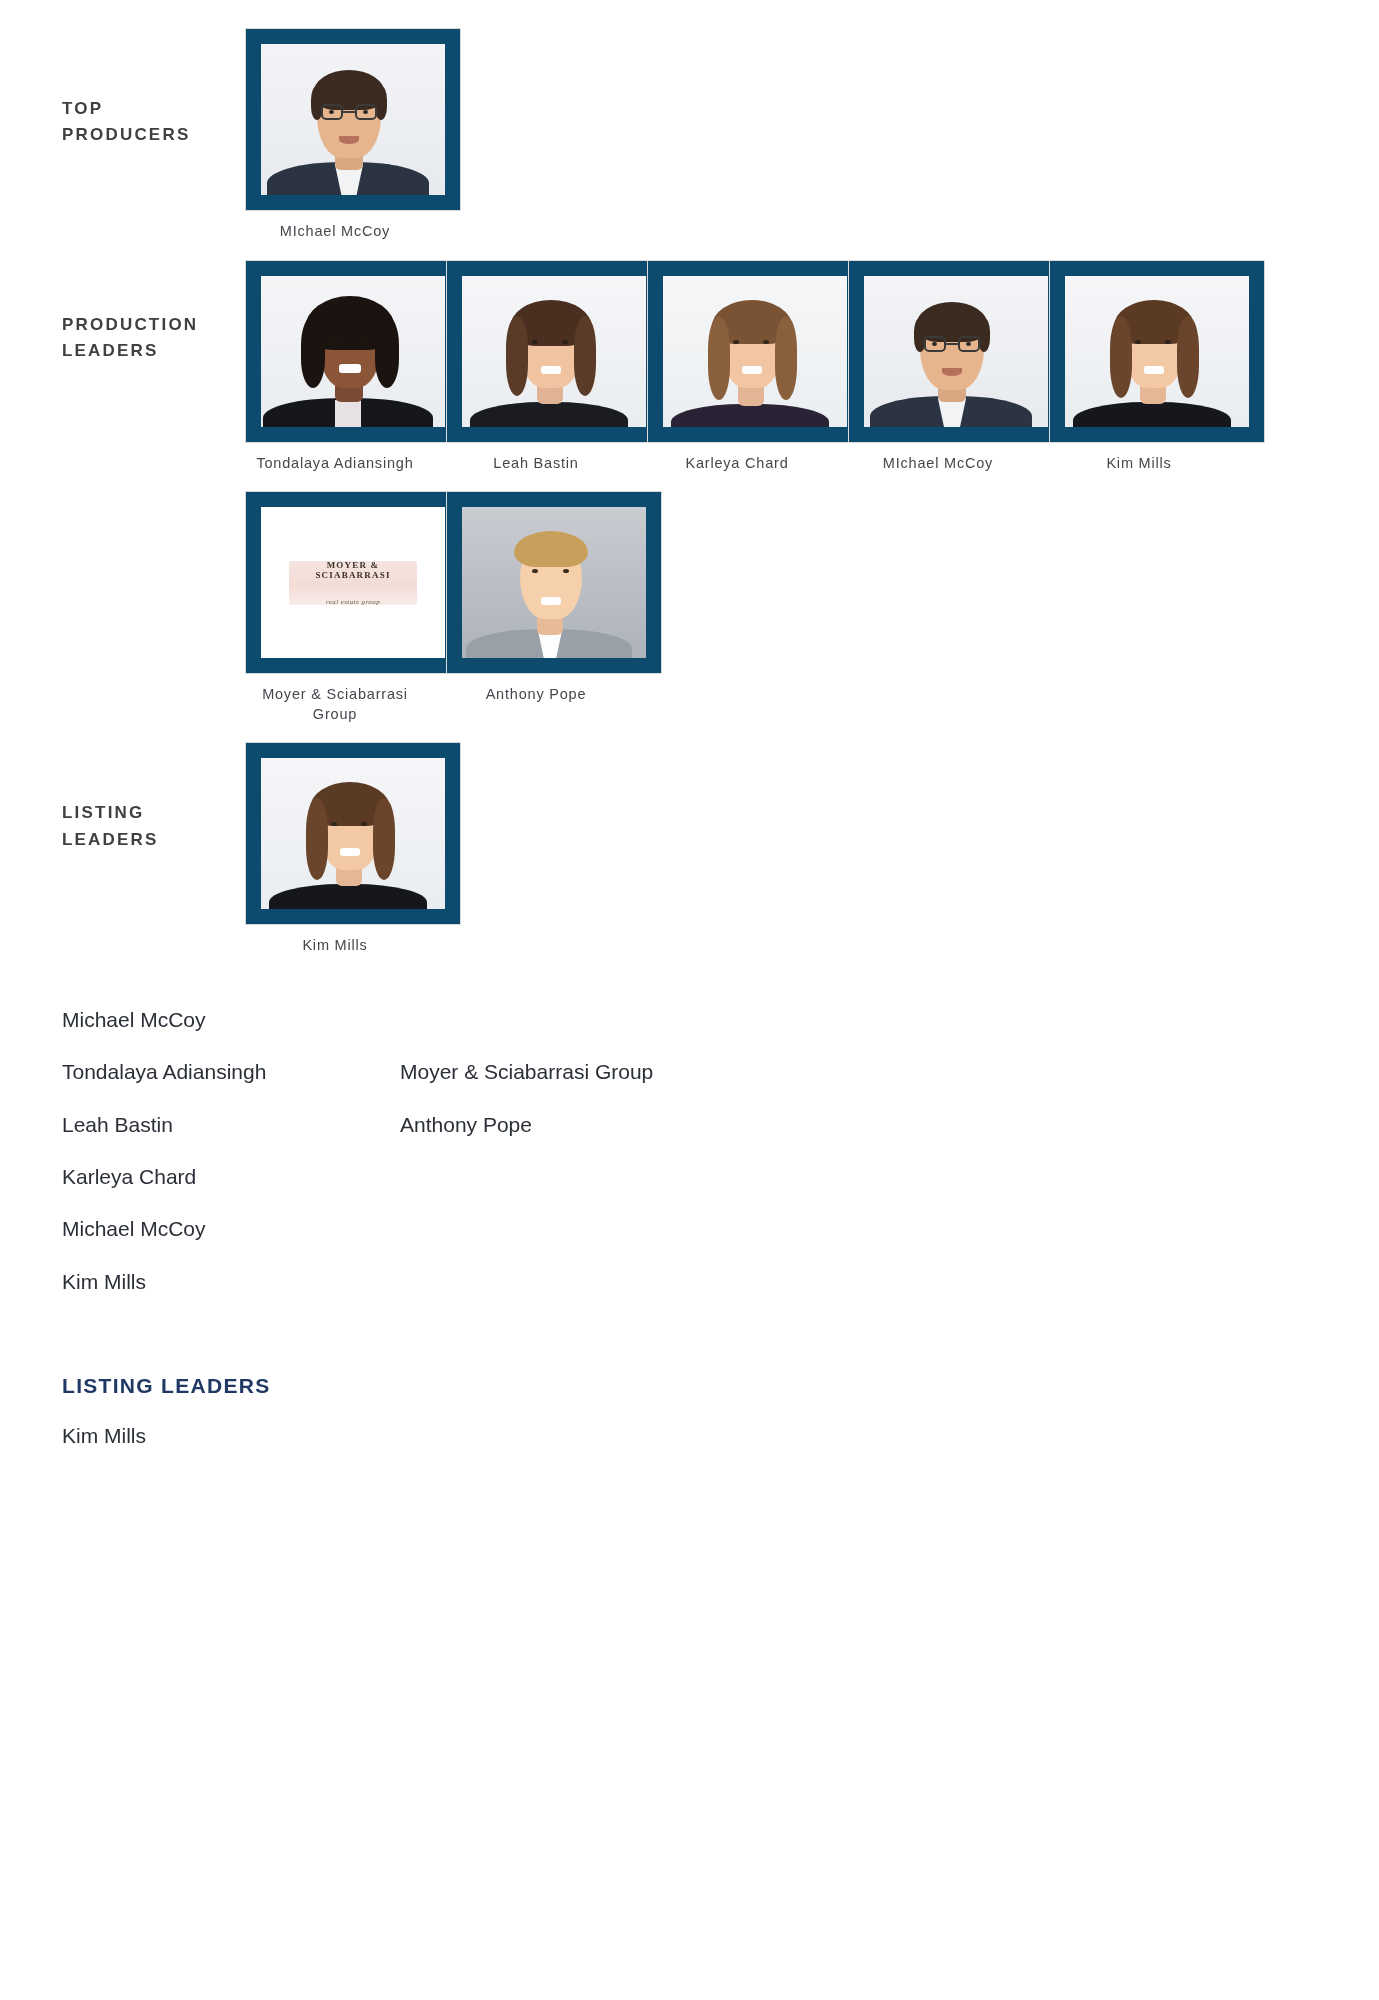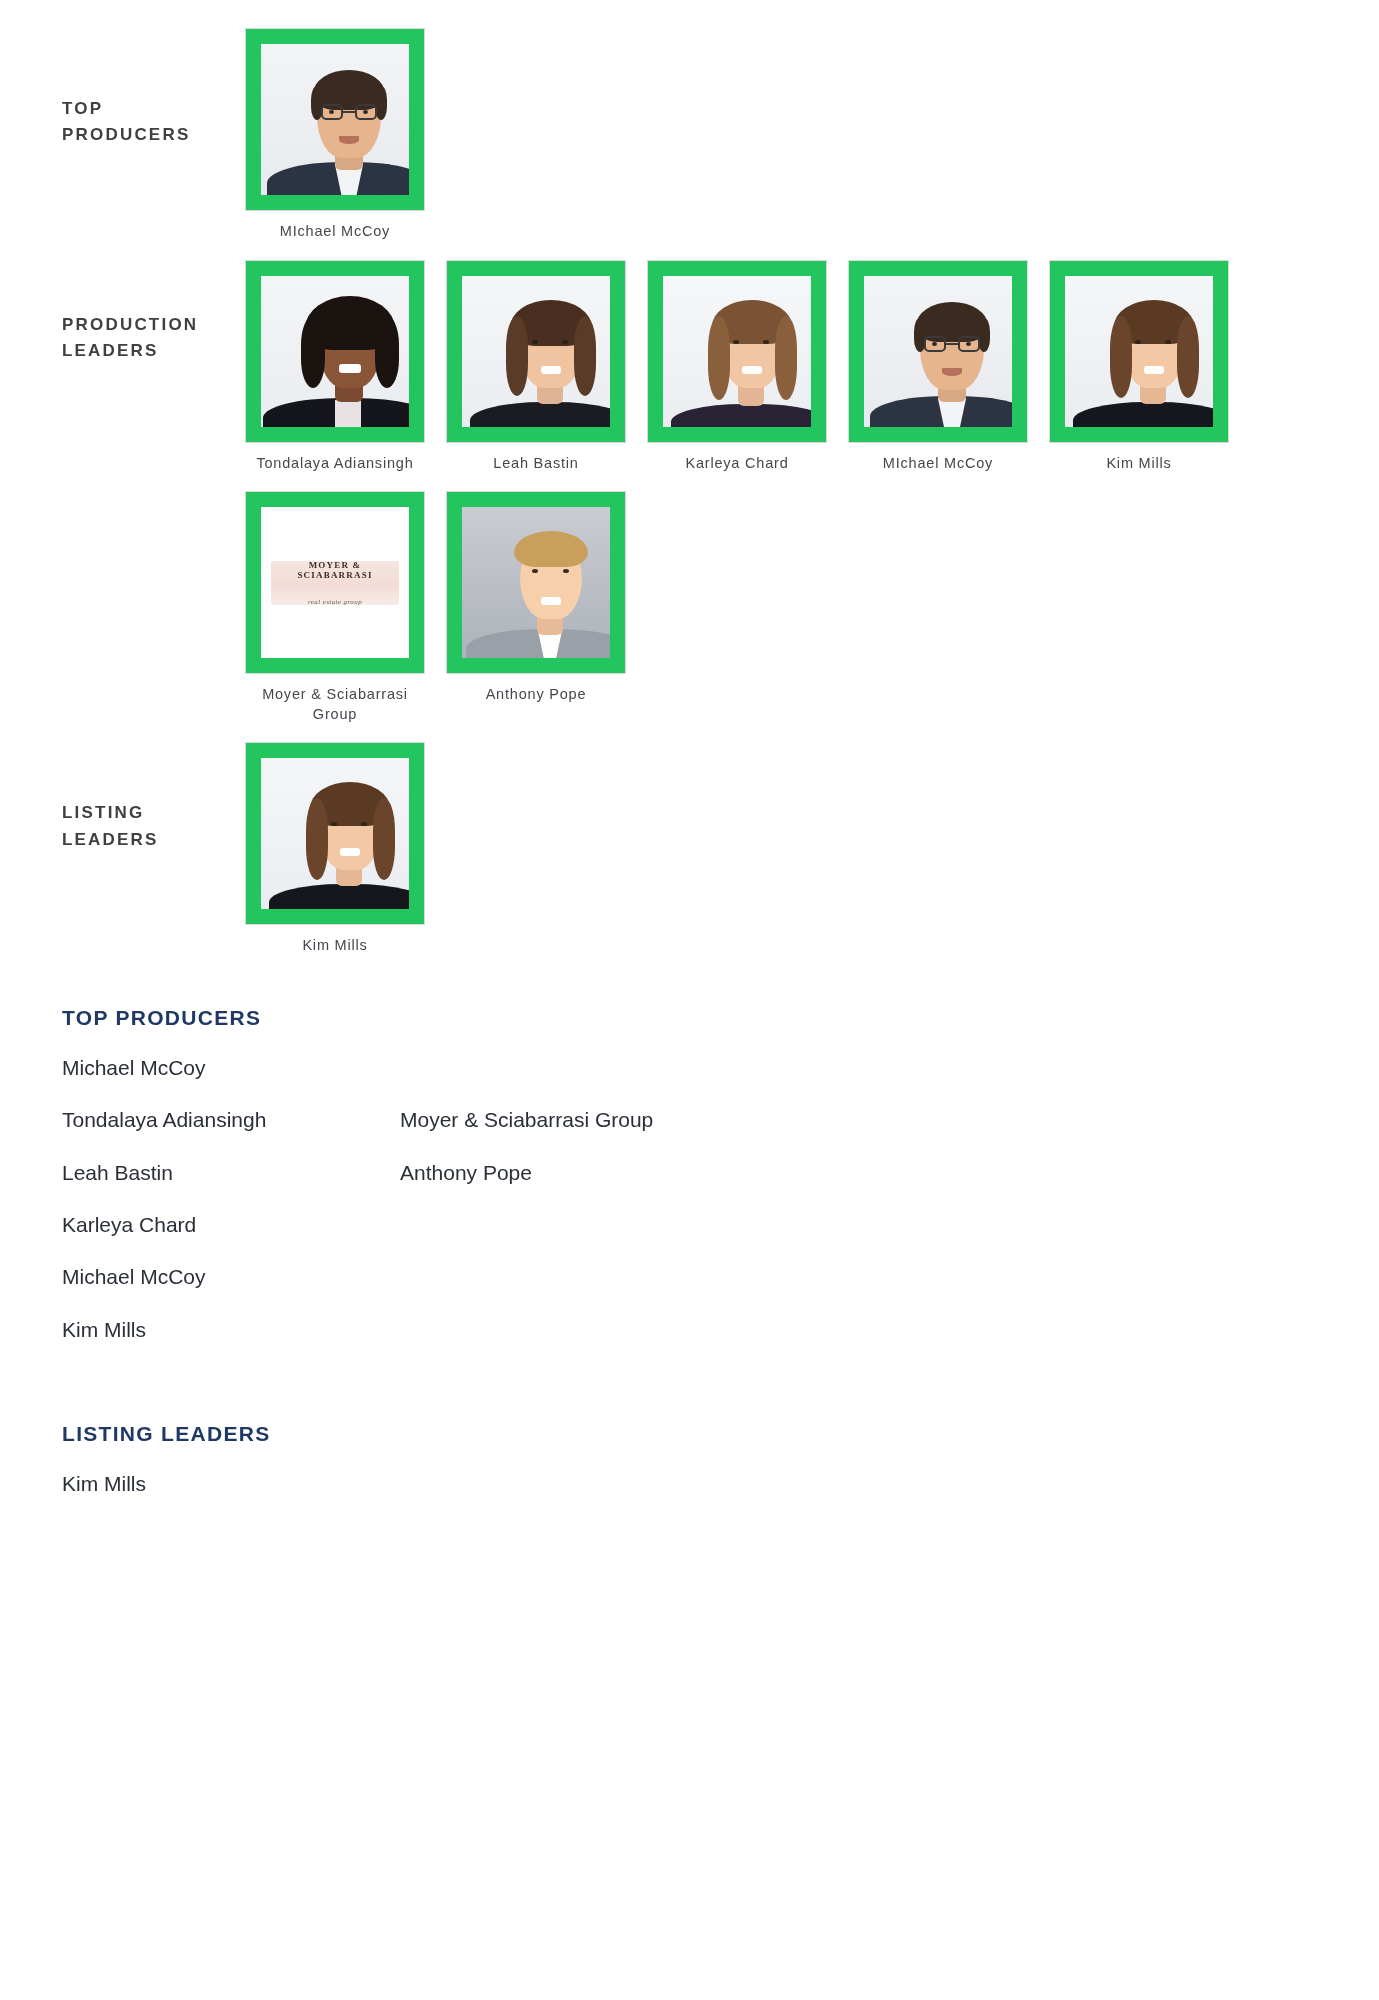--- a/index.html
+++ b/index.html
@@ -65,25 +65,25 @@
   }
 
   .card {
     width: 180px;
     flex: 0 0 180px;
     margin-right: 21px;
     text-align: center;
   }
 
   .photo-frame {
-    width: 180px;
+    width: 216px;
     height: 183px;
     border: 1px solid #d9d9d9;
     padding: 15px;
-    background: #22c55e;
+    background: #0c4a6e;
     overflow: hidden;
     position: relative;
   }
 
   .photo {
     width: 100%;
     height: 100%;
     position: relative;
     overflow: hidden;
     background: #eceff2;
@@ -400,21 +400,20 @@
           </div>
           <div class="caption">Kim Mills</div>
         </div>
       </div>
     </div>
 
   </div>
 
   <div class="lists">
 
-    <div class="list-head">TOP PRODUCERS</div>
     <div class="name-line">Michael McCoy</div>
 
     <div class="two-col">
       <div class="col">
         <div class="name-line">Tondalaya Adiansingh</div>
         <div class="name-line">Leah Bastin</div>
         <div class="name-line">Karleya Chard</div>
         <div class="name-line">Michael McCoy</div>
         <div class="name-line">Kim Mills</div>
       </div>

